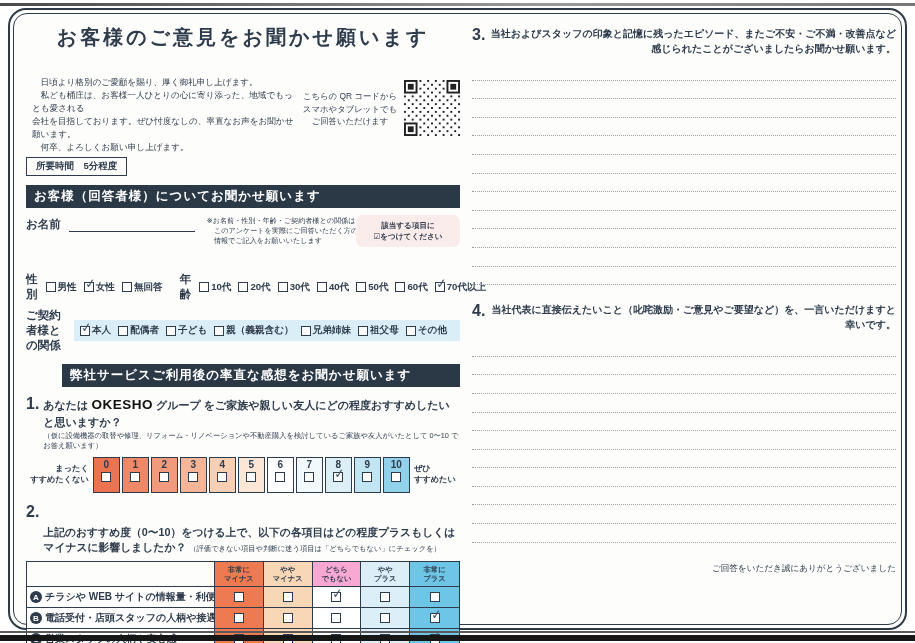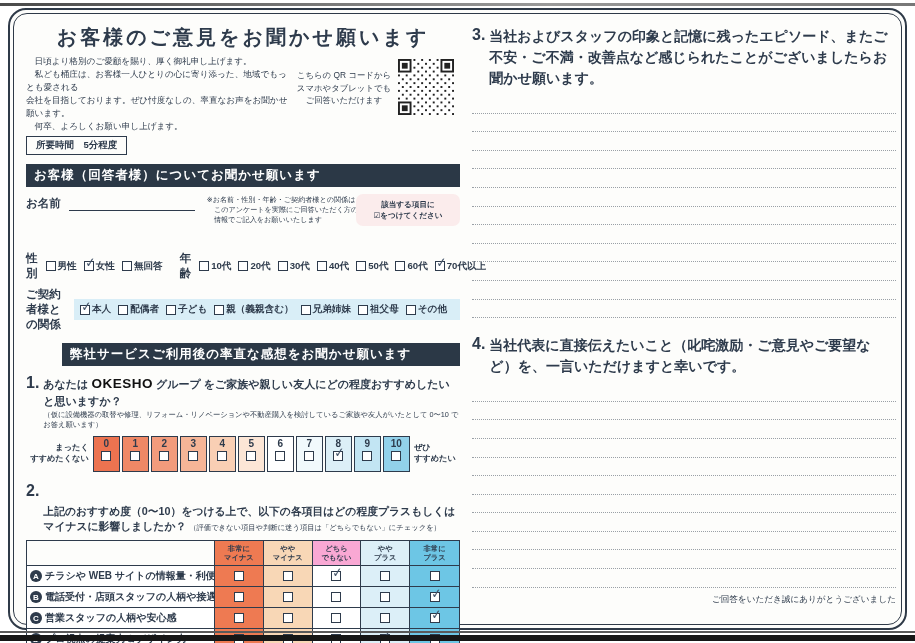--- a/index.html
+++ b/index.html
@@ -14,21 +14,21 @@
   .scan-bottom2{position:absolute;left:0;bottom:10px;width:915px;height:2px;background:#5a5a5a;}
   .sheet{position:absolute;left:8px;top:8px;width:899px;height:622px;background:var(--paper);
     border:2.5px solid #2f3a48;border-radius:18px;}
   .sheet::before{content:"";position:absolute;inset:3px;border:1.2px solid #2f3a48;border-radius:14px;pointer-events:none;}
   .col{position:absolute;top:0;height:100%;}
   .col-left{left:16px;width:434px;}
   .col-right{left:462px;width:424px;}
 
   
   .title{margin-top:14px;text-align:center;font-size:20px;font-weight:bold;letter-spacing:3px;}
-  .intro-row{display:flex;margin-top:4px;}
+  .intro-row{display:flex;margin-top:25px;justify-content:flex-end;}
   .intro{width:268px;font-size:8.6px;line-height:1.52;white-space:pre-line;}
   .qr-note{width:100px;font-size:8.4px;line-height:1.5;text-align:center;margin-top:14px;white-space:pre-line;}
   .qr-box{width:56px;height:56px;margin-top:4px;margin-left:4px;}
   .time-box{display:inline-block;margin-top:3px;border:1.2px solid var(--ink);padding:2px 9px;font-size:9.5px;font-weight:bold;}
   .bar{margin-top:9px;background:var(--bar);color:#fff;font-size:12.5px;font-weight:bold;
     letter-spacing:1px;padding:3px 8px;}
   .name-row{position:relative;margin-top:9px;display:flex;align-items:flex-start;}
   .flabel{font-size:11.5px;font-weight:bold;}
   .name-line{width:126px;border-bottom:1.2px solid var(--ink);height:15px;margin:0 8px;}
   .name-note{width:158px;font-size:7.1px;line-height:1.4;white-space:pre-line;margin-left:4px;}
@@ -59,23 +59,23 @@
   .mc{border-right:1px solid var(--ink);border-bottom:1px solid var(--ink);display:flex;align-items:center;justify-content:center;}
   .mc:nth-child(6n){border-right:none;}
   .mc.hdr{height:25px;font-size:7.3px;font-weight:bold;text-align:center;line-height:1.25;white-space:pre-line;}
   .mc.rowlab{justify-content:flex-start;padding-left:3px;background:#fff;height:21px;}
   .letter{width:12px;height:12px;border-radius:50%;background:var(--ink);color:#fff;font-size:8px;font-weight:bold;
     display:inline-flex;align-items:center;justify-content:center;margin-right:3px;flex:none;}
   .rowlab .rtext{font-size:10px;font-weight:bold;white-space:nowrap;}
   .dots{border-bottom:1.6px dotted var(--line);}
 
   
-  .q34 .q-text{font-size:14px;line-height:1.5;}
+  .q34 .q-text{font-size:10px;line-height:1.5;text-align:right;}
   .r-dots .dots{height:18.6px;}
-  .closing{margin-top:6px;text-align:right;font-size:8.6px;}
+  .closing{margin-top:20px;text-align:right;font-size:8.6px;}
 </style>
 </head>
 <body>
 
 <div class="scan-top"></div>
 
 <div class="sheet">
 
   <div class="col col-left">
     <div class="title">お客様のご意見をお聞かせ願います</div>

